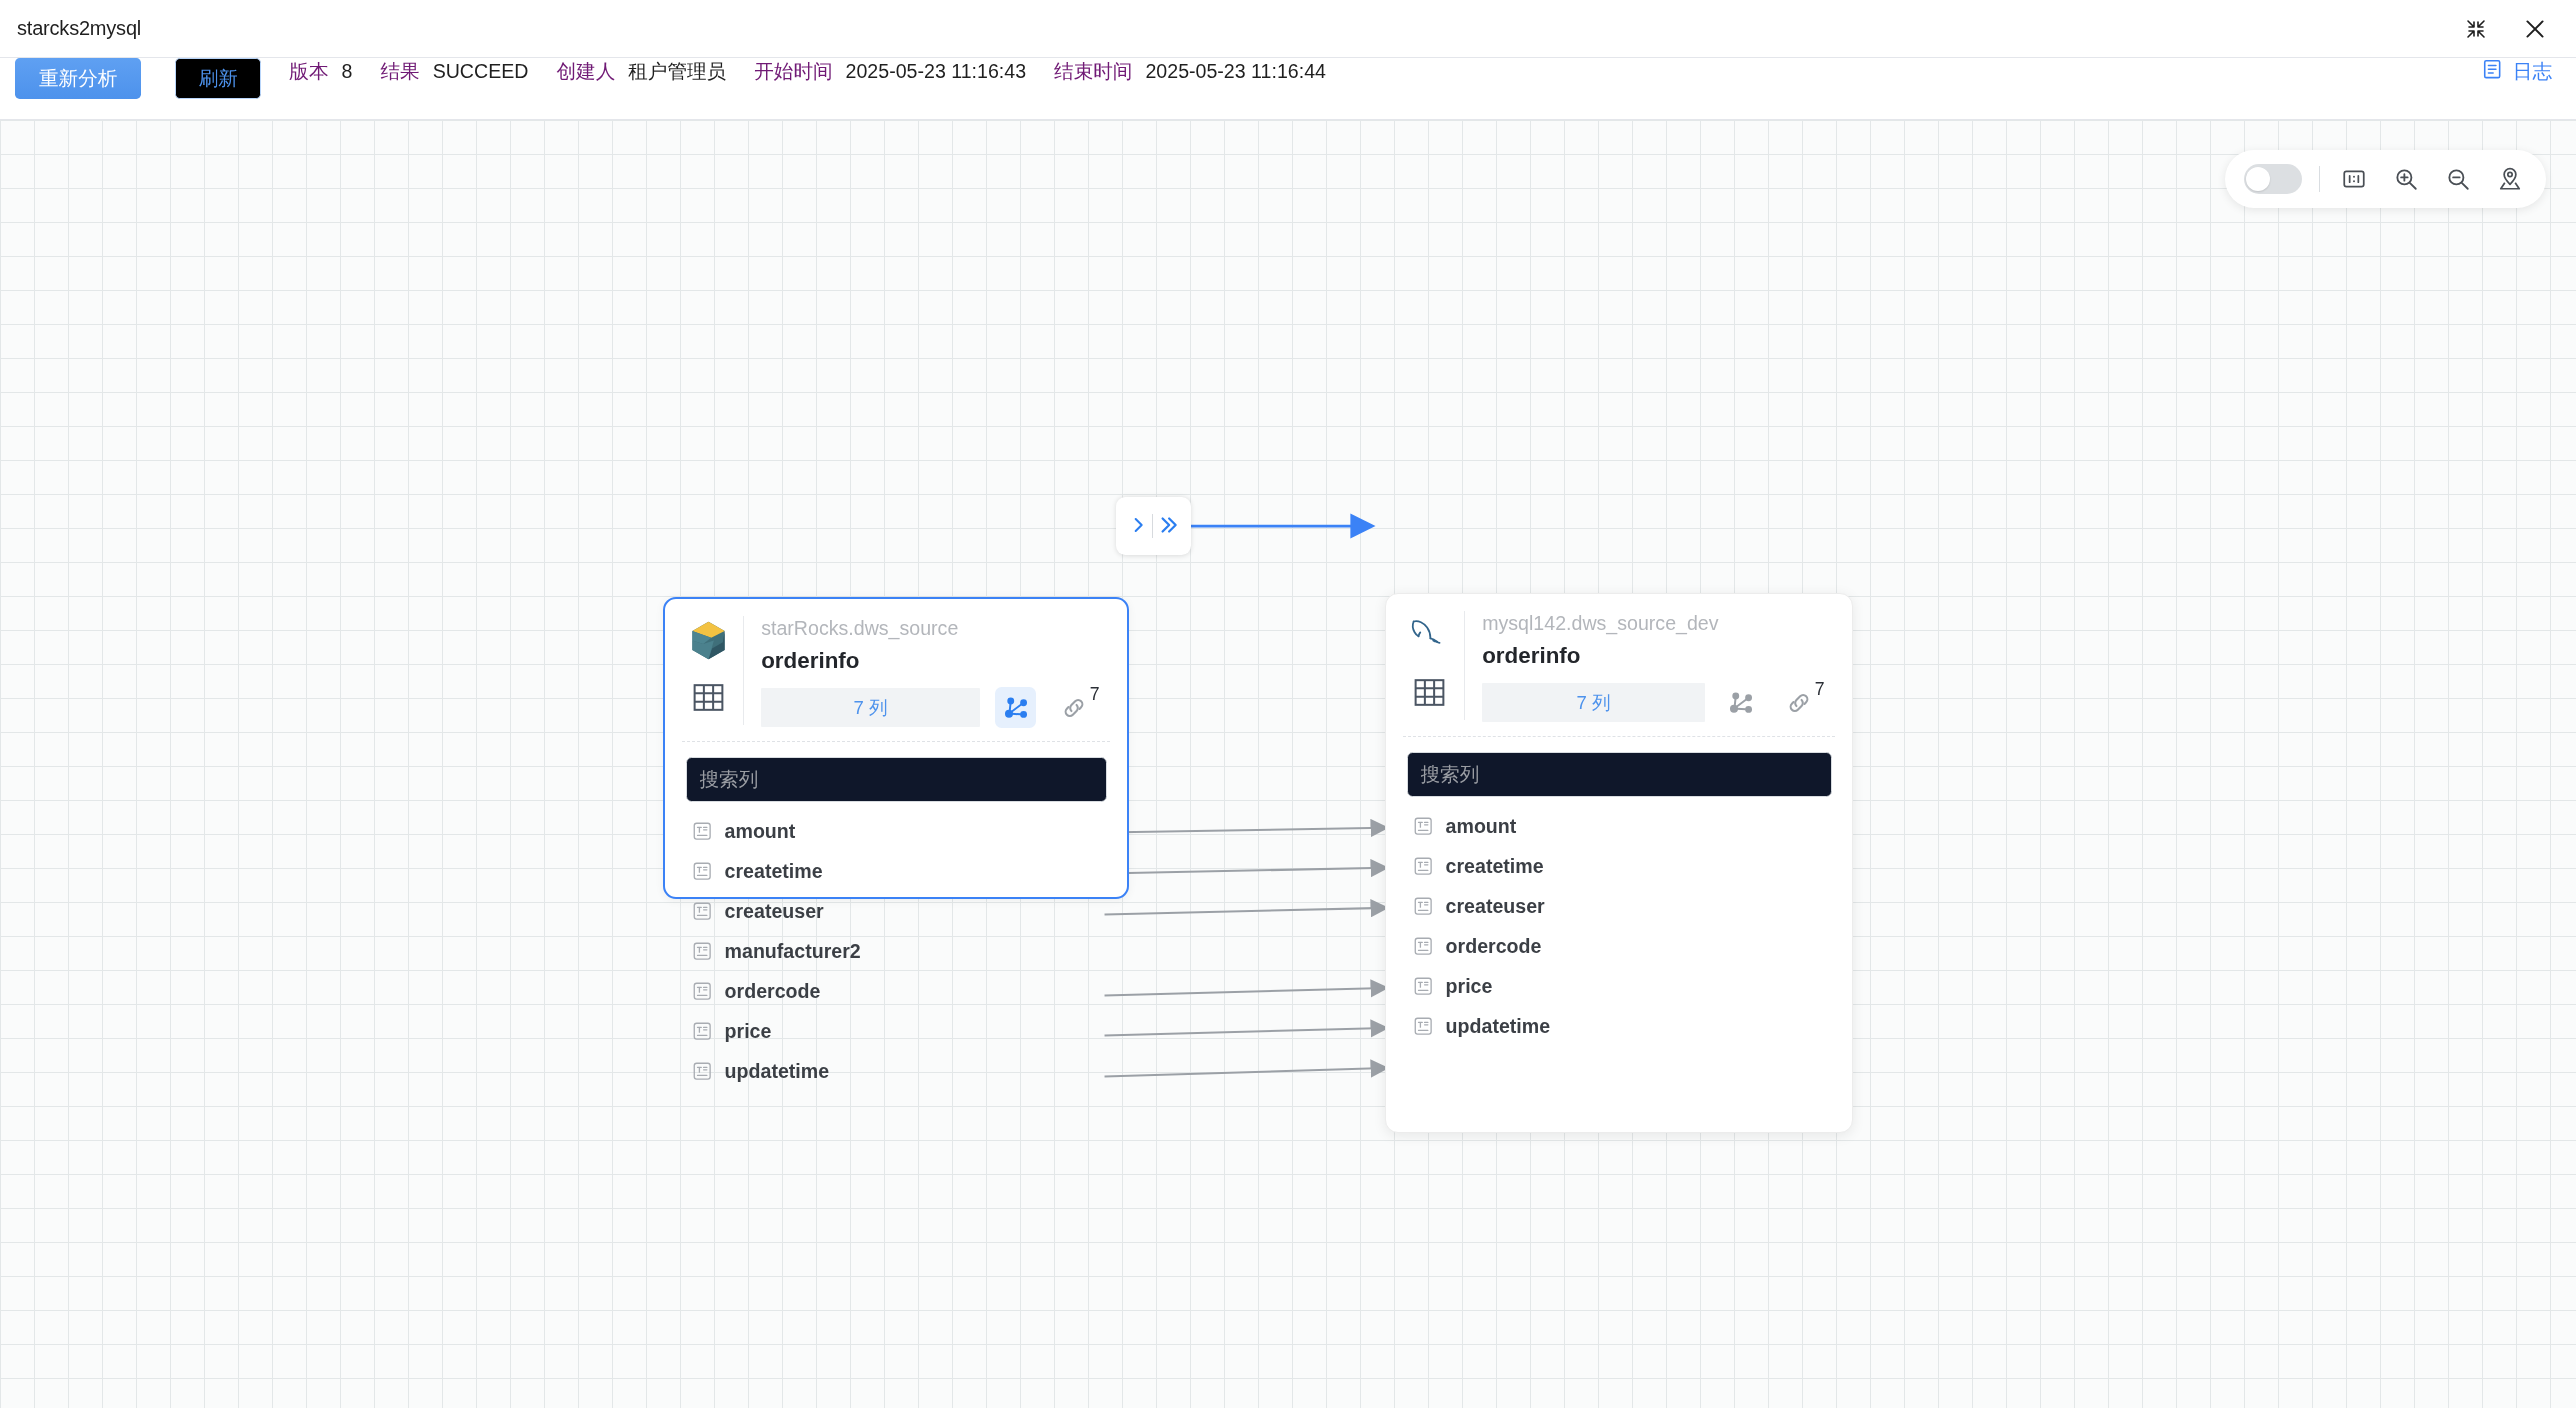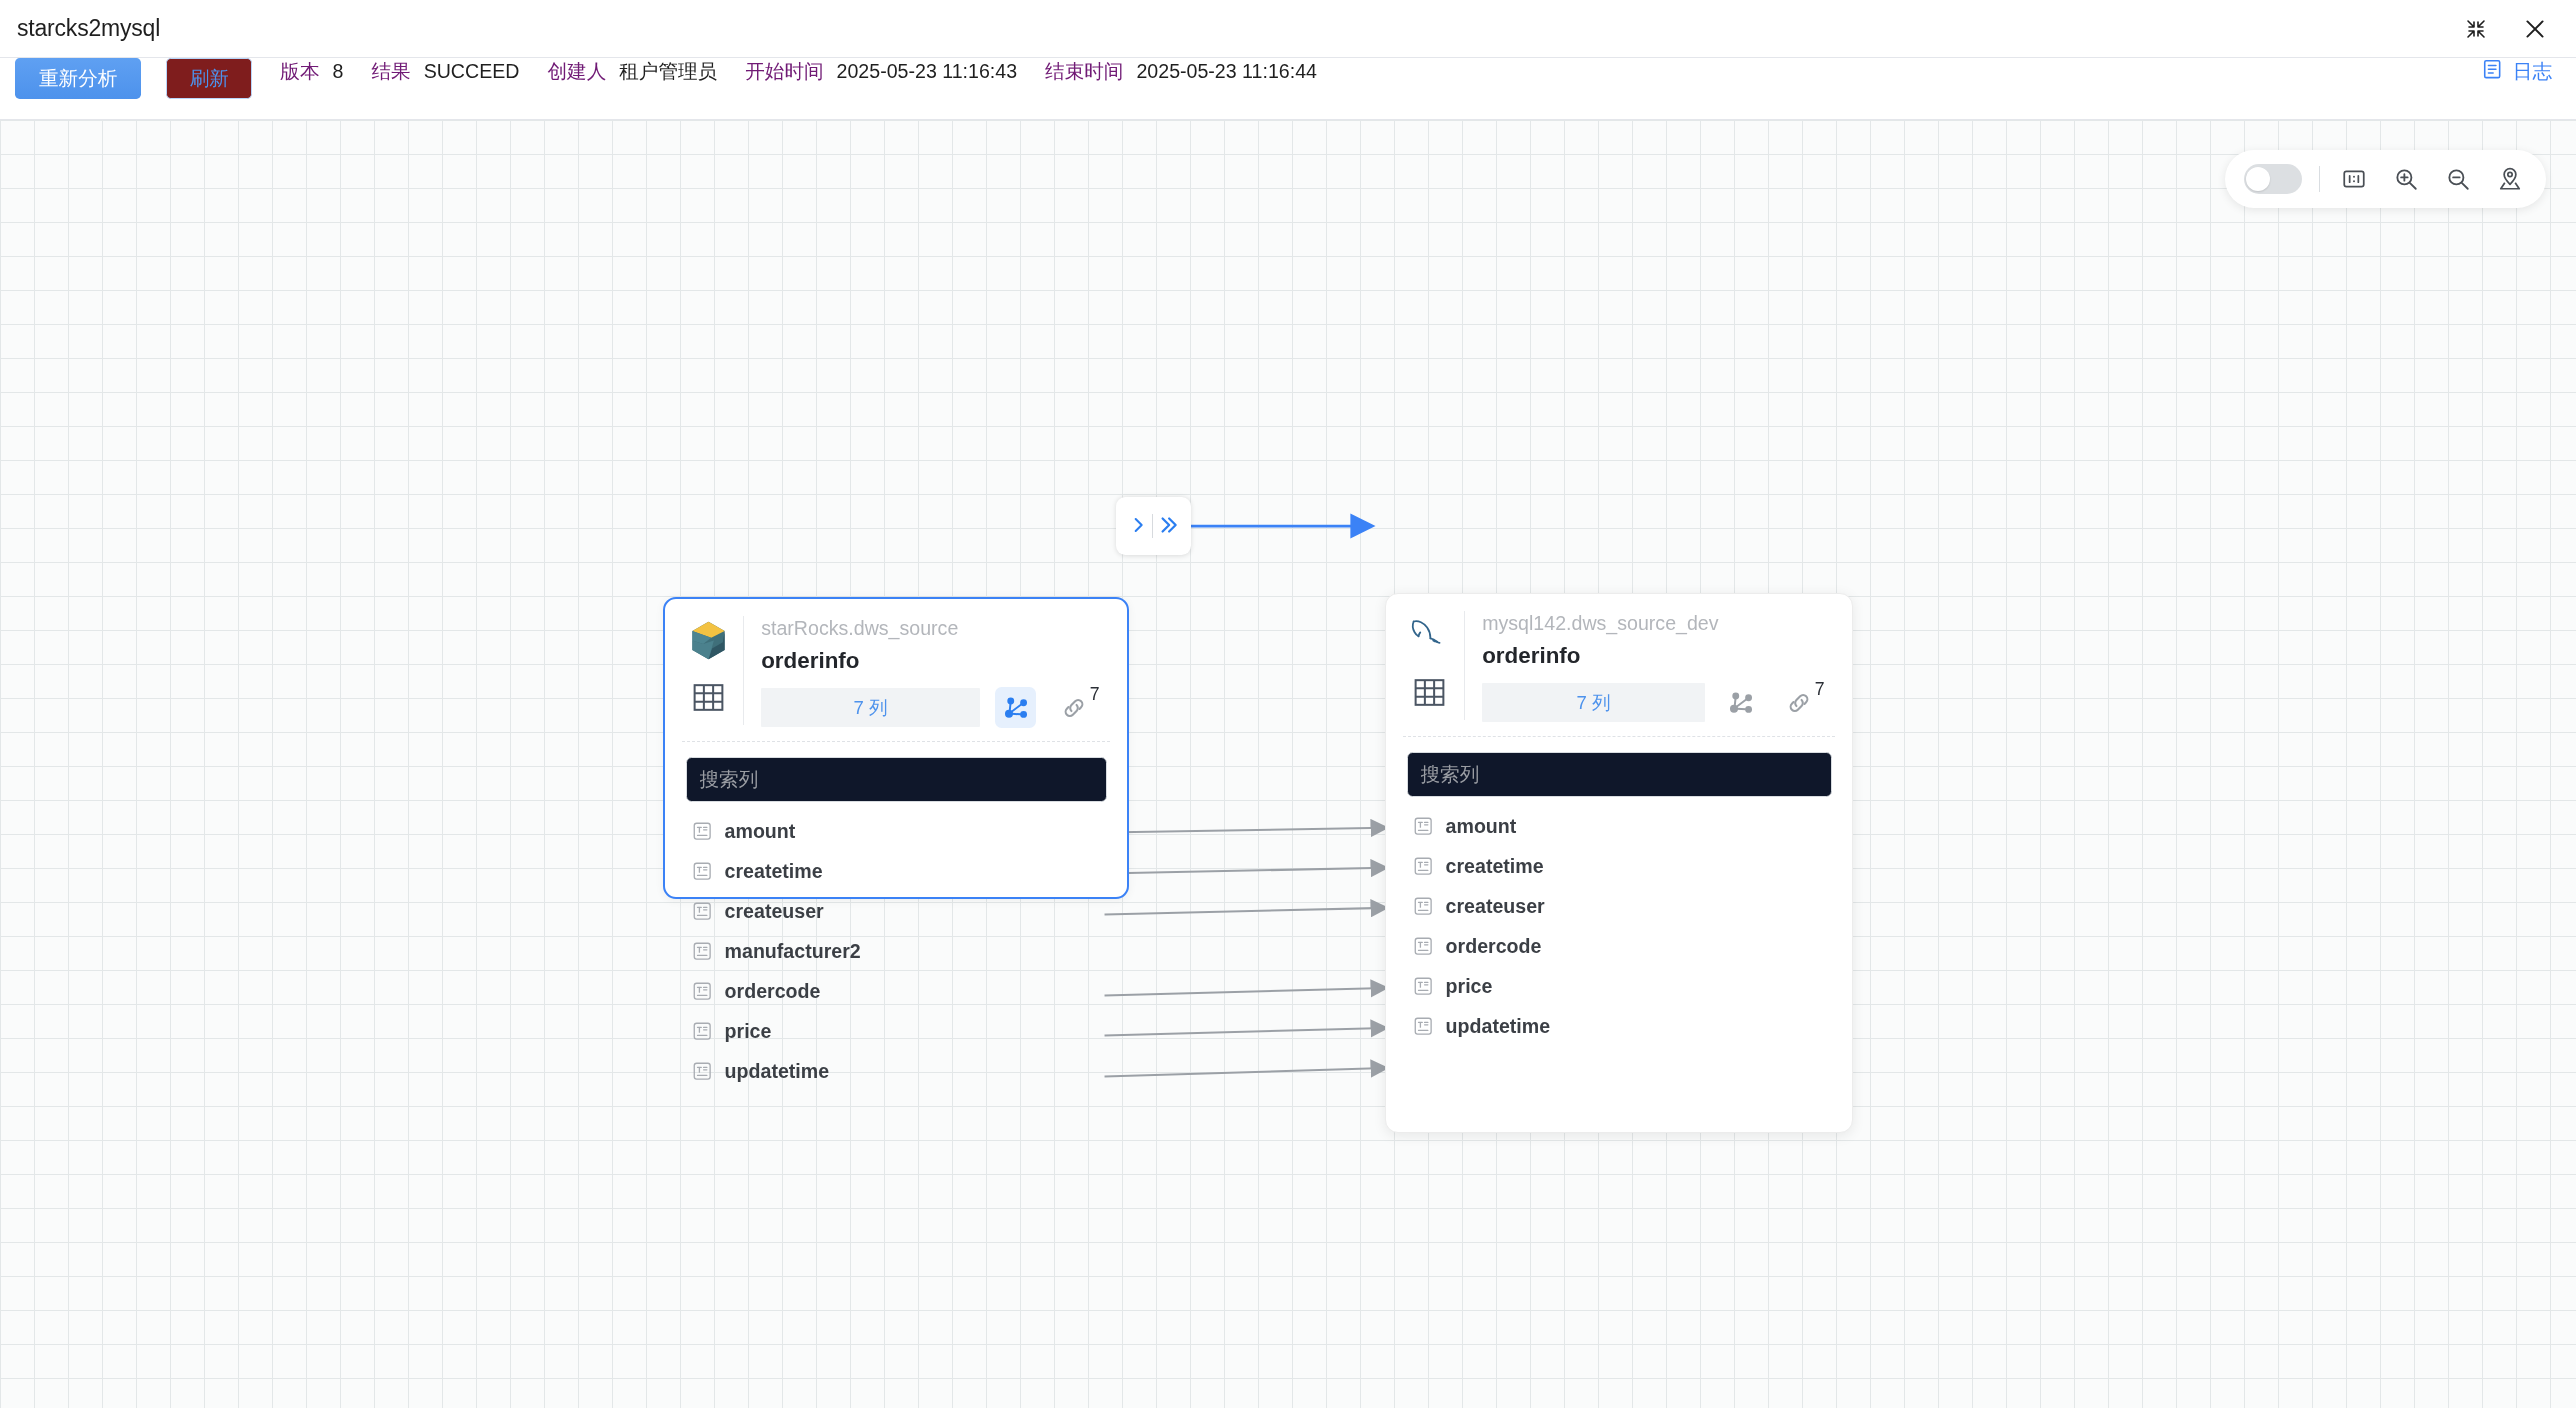--- a/index.html
+++ b/index.html
@@ -12,21 +12,21 @@
 
   
   .titlebar {
     position: absolute; left: 0; top: 0; width: 2576px; height: 58px;
     background: #ffffff;
     border-bottom: 0.9px solid #e4e6eb;
     display: flex; align-items: center;
   }
   .titlebar-title {
     margin-left: 17px;
-    font-size: 23px;
+    font-size: 20px;
     color: #1f1f1f;
     letter-spacing: -0.2px;
   }
   .titlebar-actions {
     margin-left: auto; display: flex; align-items: center; gap: 24px;
     margin-right: 24px;
   }
   .tb-icon {
     width: 35px; height: 35px; display: flex; align-items: center;
     justify-content: center; cursor: pointer;
@@ -40,23 +40,23 @@
     display: flex; align-items: flex-start;
   }
   .btn-primary {
     margin-left: 15px;
     height: 41px; padding: 0 24px;
     background: linear-gradient(180deg,#5fa0f2 0%,#4d92ec 100%);
     color: #ffffff; font-size: 19.6px; border: none; border-radius: 4.7px;
     cursor: pointer; display: flex; align-items: center; justify-content: center;
   }
   .btn-secondary {
-    margin-left: 25px;
+    margin-left: 34px;
     height: 41px; padding: 0 22.4px;
-    background: #7f1d1d; color: #4d92ec; font-size: 19.6px;
+    background: #000000; color: #4d92ec; font-size: 19.6px;
     border: 0.9px solid #b9d6fb; border-radius: 4.7px; cursor: pointer;
     display: flex; align-items: center; justify-content: center;
   }
   .meta-group { display: flex; align-items: center; margin-left: 28px; gap: 13px; }
   .meta-label { font-size: 19.6px; color: #701a75; white-space: nowrap; }
   .meta-value { font-size: 19.6px; color: #1f1f1f; white-space: nowrap; font-weight: 400; }
   .toolbar-right {
     margin-left: auto; margin-right: 24px;
     display: flex; align-items: center; gap: 9.3px;
     color: #3b82f6; font-size: 19.6px; cursor: pointer;

